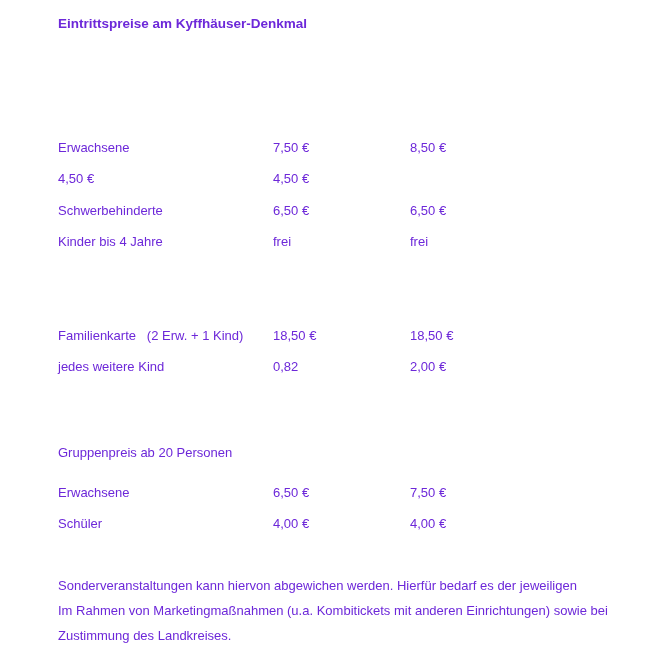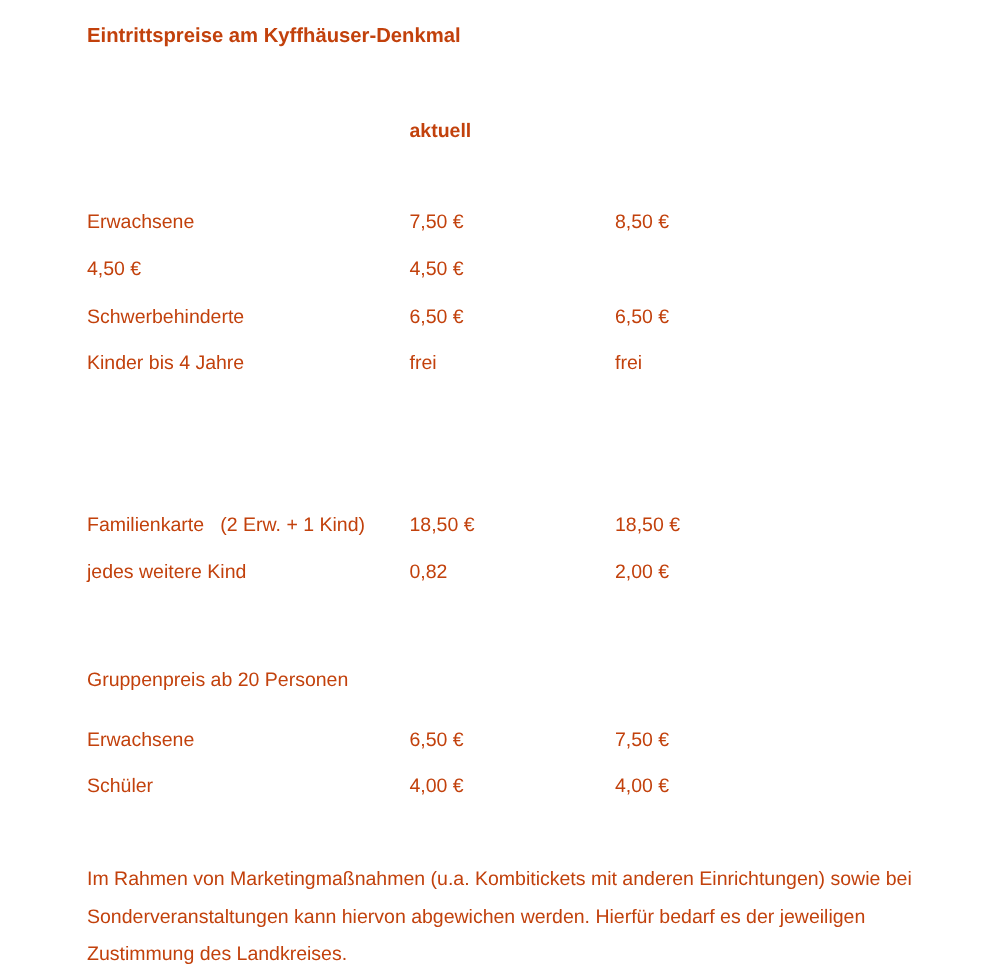--- a/index.html
+++ b/index.html
@@ -6,21 +6,21 @@
     margin: 0;
     padding: 0;
     background: #ffffff;
   }
   .page {
     position: relative;
     width: 668px;
     height: 646px;
     background: #ffffff;
     font-family: "Liberation Sans", sans-serif;
-    color: #c2410c;
+    color: #6d28d9;
     font-size: 13px;
     overflow: hidden;
   }
   .doc-title {
     position: absolute;
     left: 58px;
     top: 16px;
     font-weight: 700;
     font-size: 13.5px;
     white-space: pre;
@@ -39,21 +39,21 @@
   }
   .rows-main {
     position: absolute;
     left: 58px;
     top: 140px;
     width: 560px;
   }
   .rows-family {
     position: absolute;
     left: 58px;
-    top: 342px;
+    top: 328px;
     width: 560px;
   }
   .group-heading {
     position: absolute;
     left: 58px;
     top: 445px;
     white-space: pre;
   }
   .rows-group {
     position: absolute;
@@ -83,21 +83,20 @@
 </style>
 </head>
 <body>
 
 <div class="page">
 
   <div class="doc-title">Eintrittspreise am Kyffhäuser-Denkmal</div>
 
   <div class="grid col-headers">
     <div></div>
-    <div>aktuell</div>
   </div>
 
   <div class="rows-main">
     <div class="row">
       <div class="cell-label">Erwachsene</div>
       <div class="cell-current">7,50 €</div>
       <div class="cell-effective">8,50 €</div>
     </div>
     <div class="row">
       <div class="cell-current">4,50 €</div>
@@ -137,18 +136,18 @@
       <div class="cell-effective">7,50 €</div>
     </div>
     <div class="row">
       <div class="cell-label">Schüler</div>
       <div class="cell-current">4,00 €</div>
       <div class="cell-effective">4,00 €</div>
     </div>
   </div>
 
   <div class="footnote">
+    <div>Sonderveranstaltungen kann hiervon abgewichen werden. Hierfür bedarf es der jeweiligen</div>
     <div>Im Rahmen von Marketingmaßnahmen (u.a. Kombitickets mit anderen Einrichtungen) sowie bei</div>
-    <div>Sonderveranstaltungen kann hiervon abgewichen werden. Hierfür bedarf es der jeweiligen</div>
     <div>Zustimmung des Landkreises.</div>
   </div>
 
 </div>
 
 </body></html>

